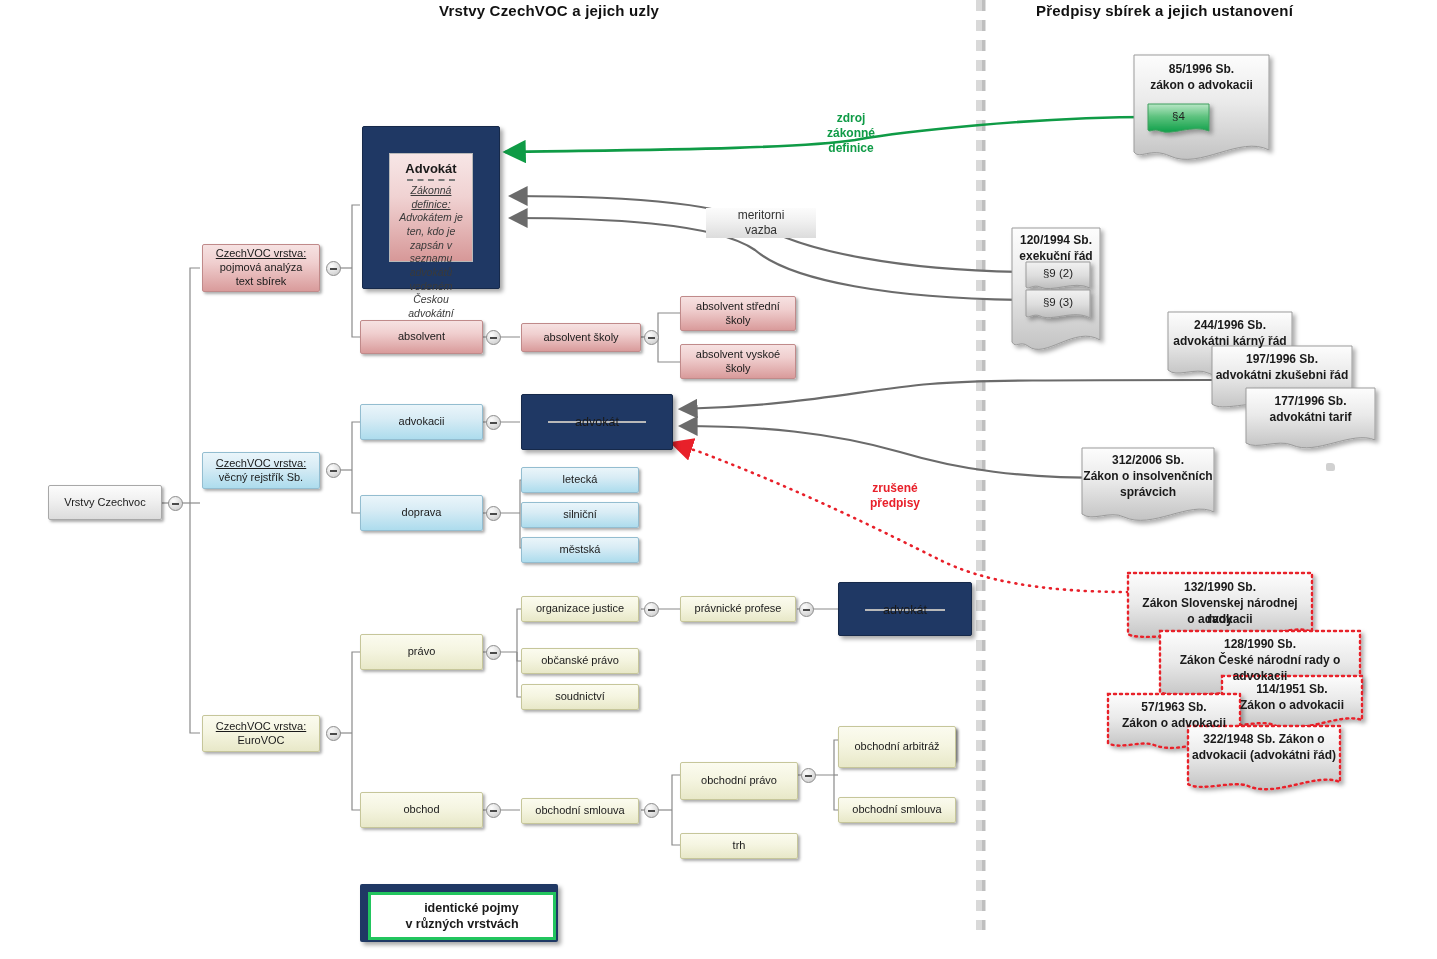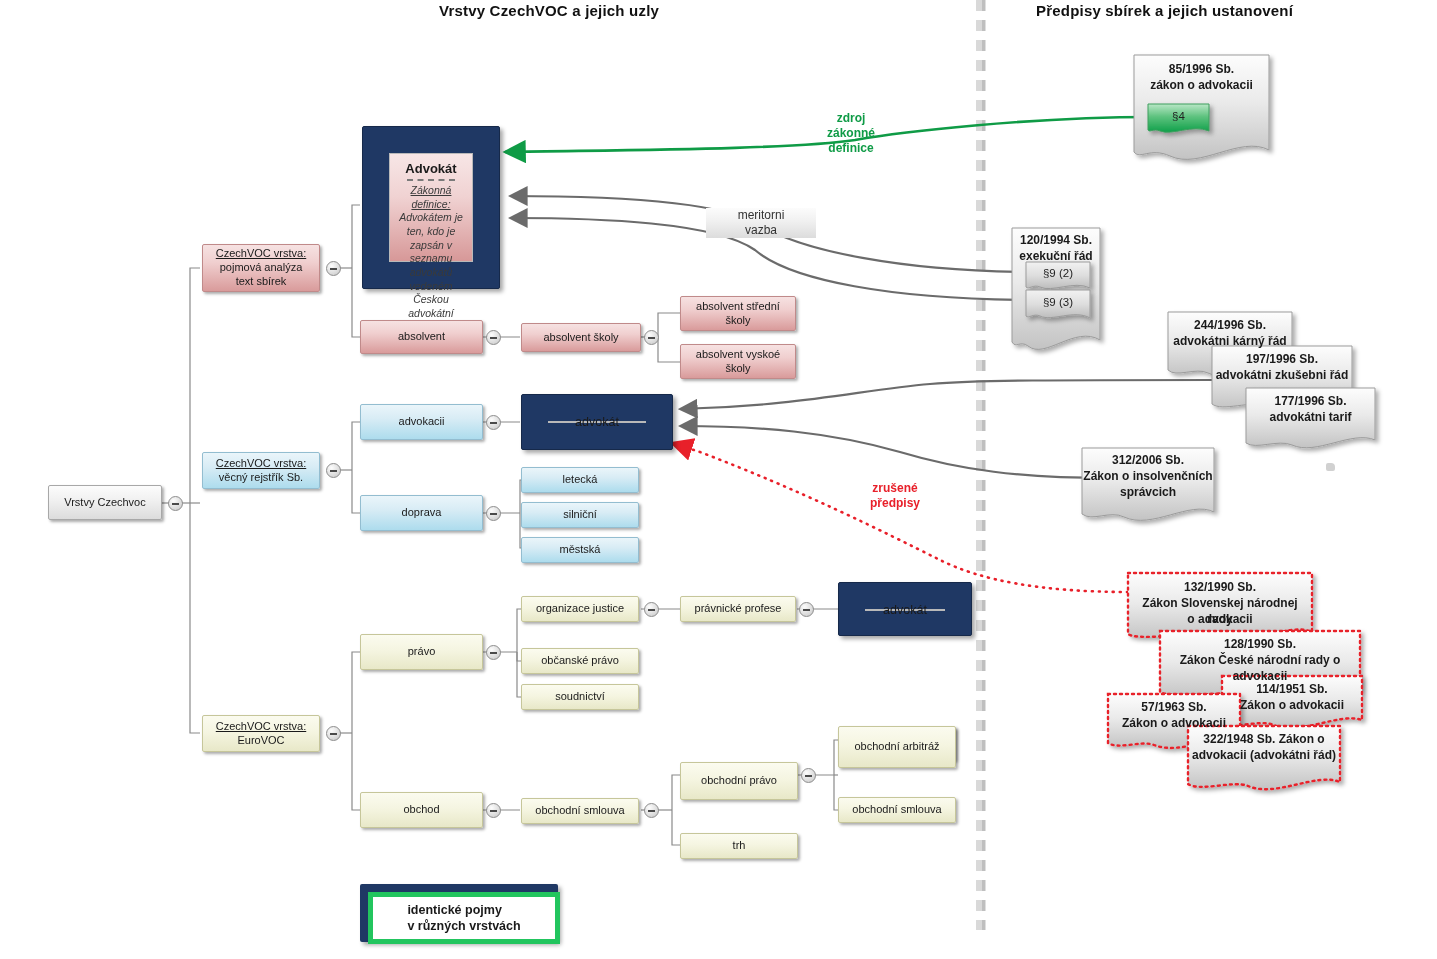--- a/index.html
+++ b/index.html
@@ -50,22 +50,22 @@
 
   
   .ann{position:absolute;font-size:12px;line-height:1.25;text-align:center;white-space:pre-line;}
   .ann.green{color:#0f9b46;font-weight:bold;}
   .ann.red{color:#e8202a;font-weight:bold;}
   .ann.grey{color:#333;}
 
   
   #legend{position:absolute;left:360px;top:884px;width:198px;height:58px;background:#1f3864;
           border-radius:2px;box-shadow:3px 3px 4px rgba(0,0,0,.35);padding:8px;box-sizing:border-box;}
-  #legend .inner{width:100%;height:100%;background:#fff;border:5px solid #22c55e;display:flex;
-          align-items:center;justify-content:center;text-align:left;font-size:12.5px;
+  #legend .inner{width:100%;height:100%;background:#fff;border:3px solid #22c55e;display:flex;
+          align-items:center;justify-content:center;text-align:right;font-size:12.5px;
           font-weight:600;line-height:1.3;}
   .cursor-dot{position:absolute;left:1326px;top:463px;width:9px;height:8px;
           background:#c9c9c9;border-radius:2px 4px 2px 2px;opacity:.85;}
 </style>
 </head>
 <body>
 
 <div class="hdr" id="hdr-left">Vrstvy CzechVOC a jejich uzly</div>
 <div class="hdr" id="hdr-right">Předpisy sbírek a jejich ustanovení</div>
 

